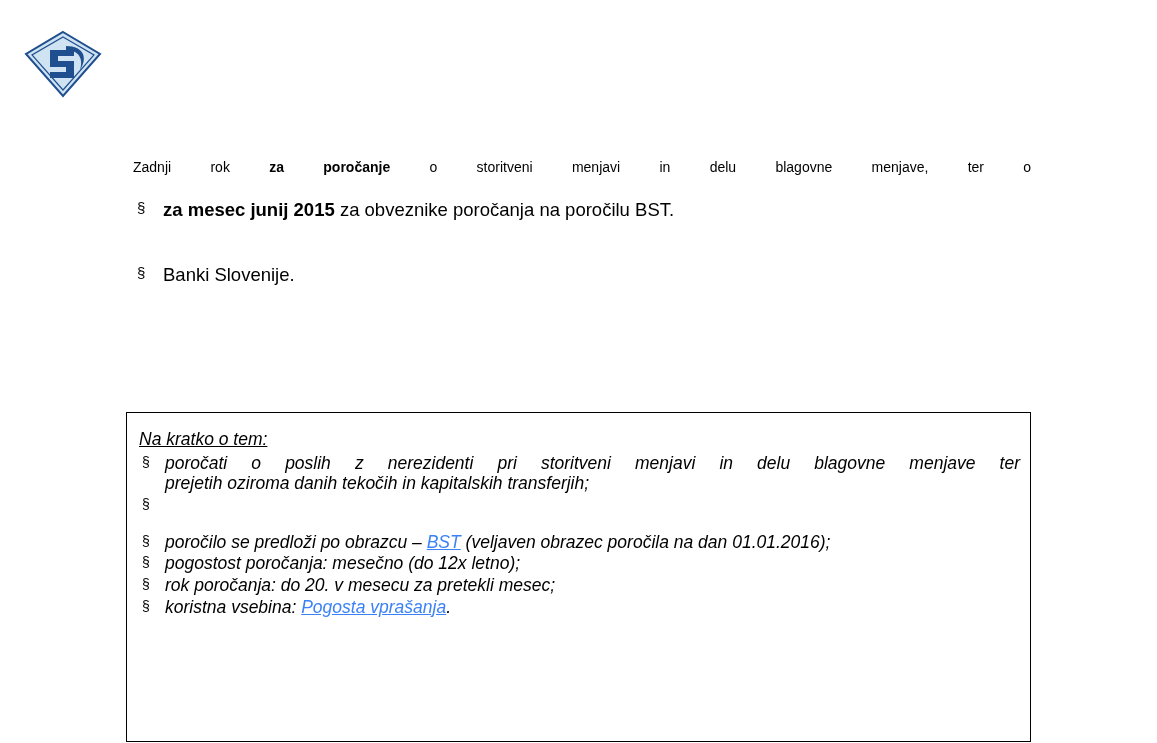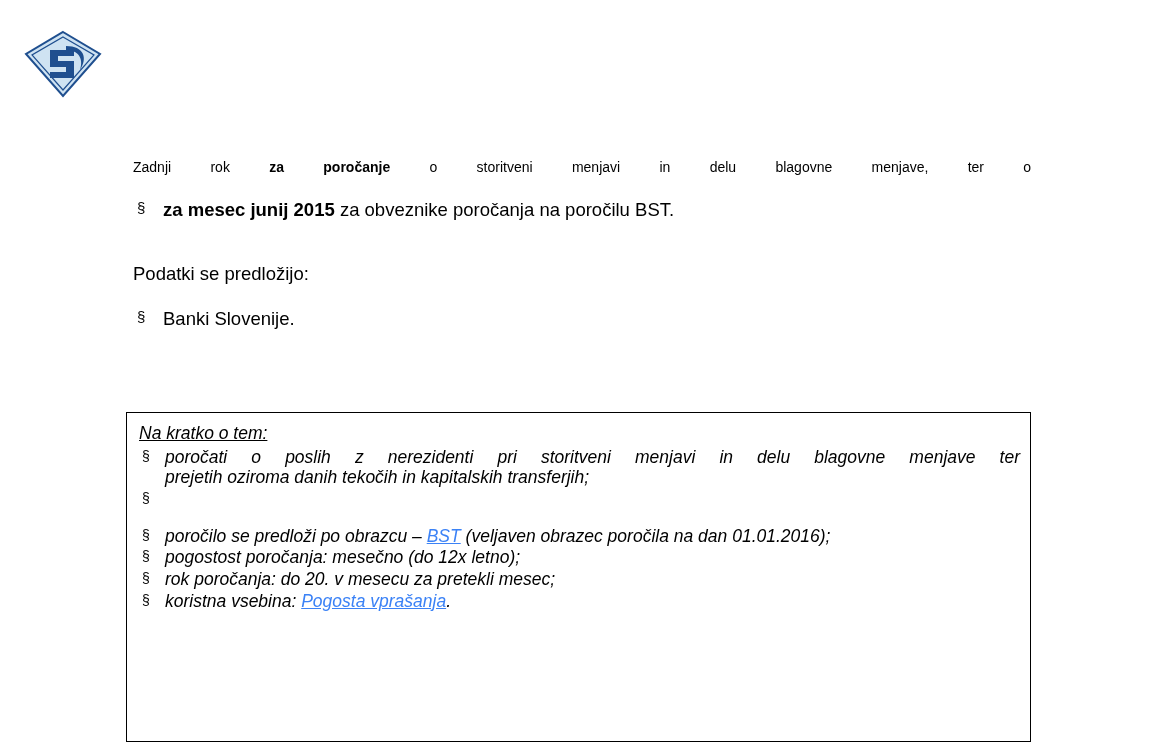--- a/index.html
+++ b/index.html
@@ -84,21 +84,21 @@
     border: 1.6px solid #000000;
     box-sizing: border-box;
     padding: 10px 10px 0 12px;
     font-style: italic;
     font-size: 17.5px;
     line-height: 1.18;
   }
   .summary-title {
     text-decoration: underline;
     font-size: 17.5px;
-    margin: 0 0 3px 0;
+    margin: 6px 0 3px 0;
   }
   .s-row {
     display: flex;
     align-items: flex-start;
     margin-bottom: 1px;
   }
   .s-mark {
     width: 26px;
     flex: 0 0 26px;
     font-size: 14px;
@@ -145,21 +145,20 @@
 
   </div>
 
   <div class="bullet-row">
     <span class="bullet-mark">§</span>
     <span class="bullet-text"><span class="b">za mesec junij 2015</span><span> za obveznike poročanja na poročilu BST.</span></span>
   </div>
 
   <div class="gap-lg"></div>
 
-  <div class="plain-line">Podatki se predložijo:</div>
 
   <div class="bullet-row">
     <span class="bullet-mark">§</span>
     <span class="bullet-text">Banki Slovenije.</span>
   </div>
 
 </div>
 
 <div class="summary-box">
 

